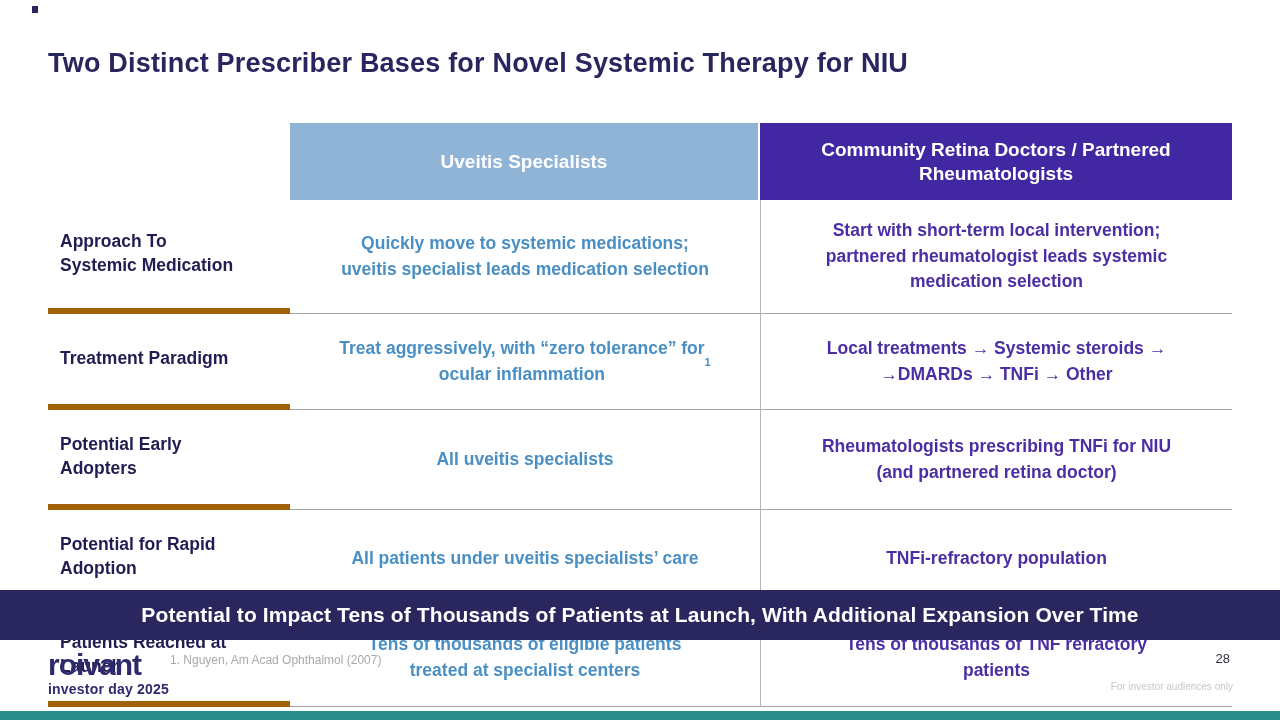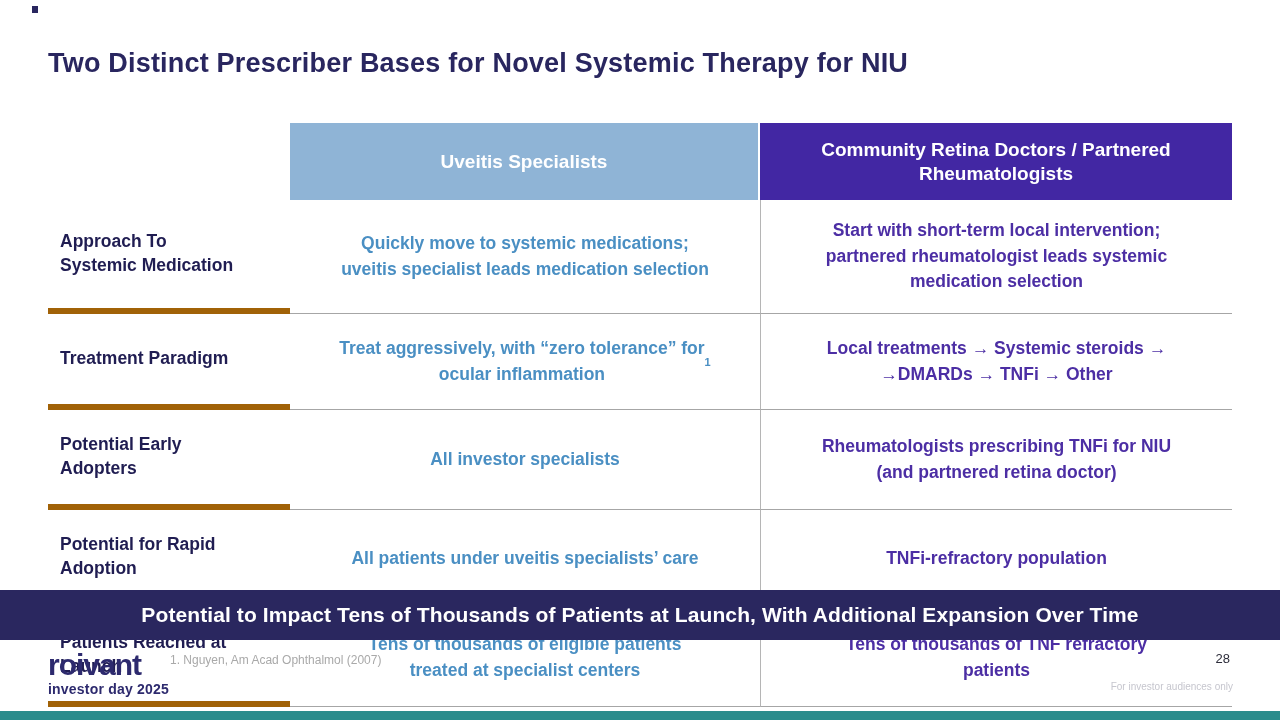--- a/index.html
+++ b/index.html
@@ -79,21 +79,21 @@
 medication selection</div>
 
   <div class="row-label r2">Treatment Paradigm</div>
   <div class="cell cell-uveitis r2"><span>Treat aggressively, with “zero tolerance” for
 ocular inflammation</span><sup>1</sup></div>
   <div class="cell cell-community r2">Local treatments → Systemic steroids →
 →DMARDs → TNFi → Other</div>
 
   <div class="row-label r3">Potential Early
 Adopters</div>
-  <div class="cell cell-uveitis r3">All investor specialists</div>
+  <div class="cell cell-uveitis r3">All uveitis specialists</div>
   <div class="cell cell-community r3">Rheumatologists prescribing TNFi for NIU
 (and partnered retina doctor)</div>
 
   <div class="row-label r4">Potential for Rapid
 Adoption</div>
   <div class="cell cell-uveitis r4">All patients under uveitis specialists’ care</div>
   <div class="cell cell-community r4">TNFi-refractory population</div>
 
   <div class="row-label r5">Patients Reached at
 Launch</div>

